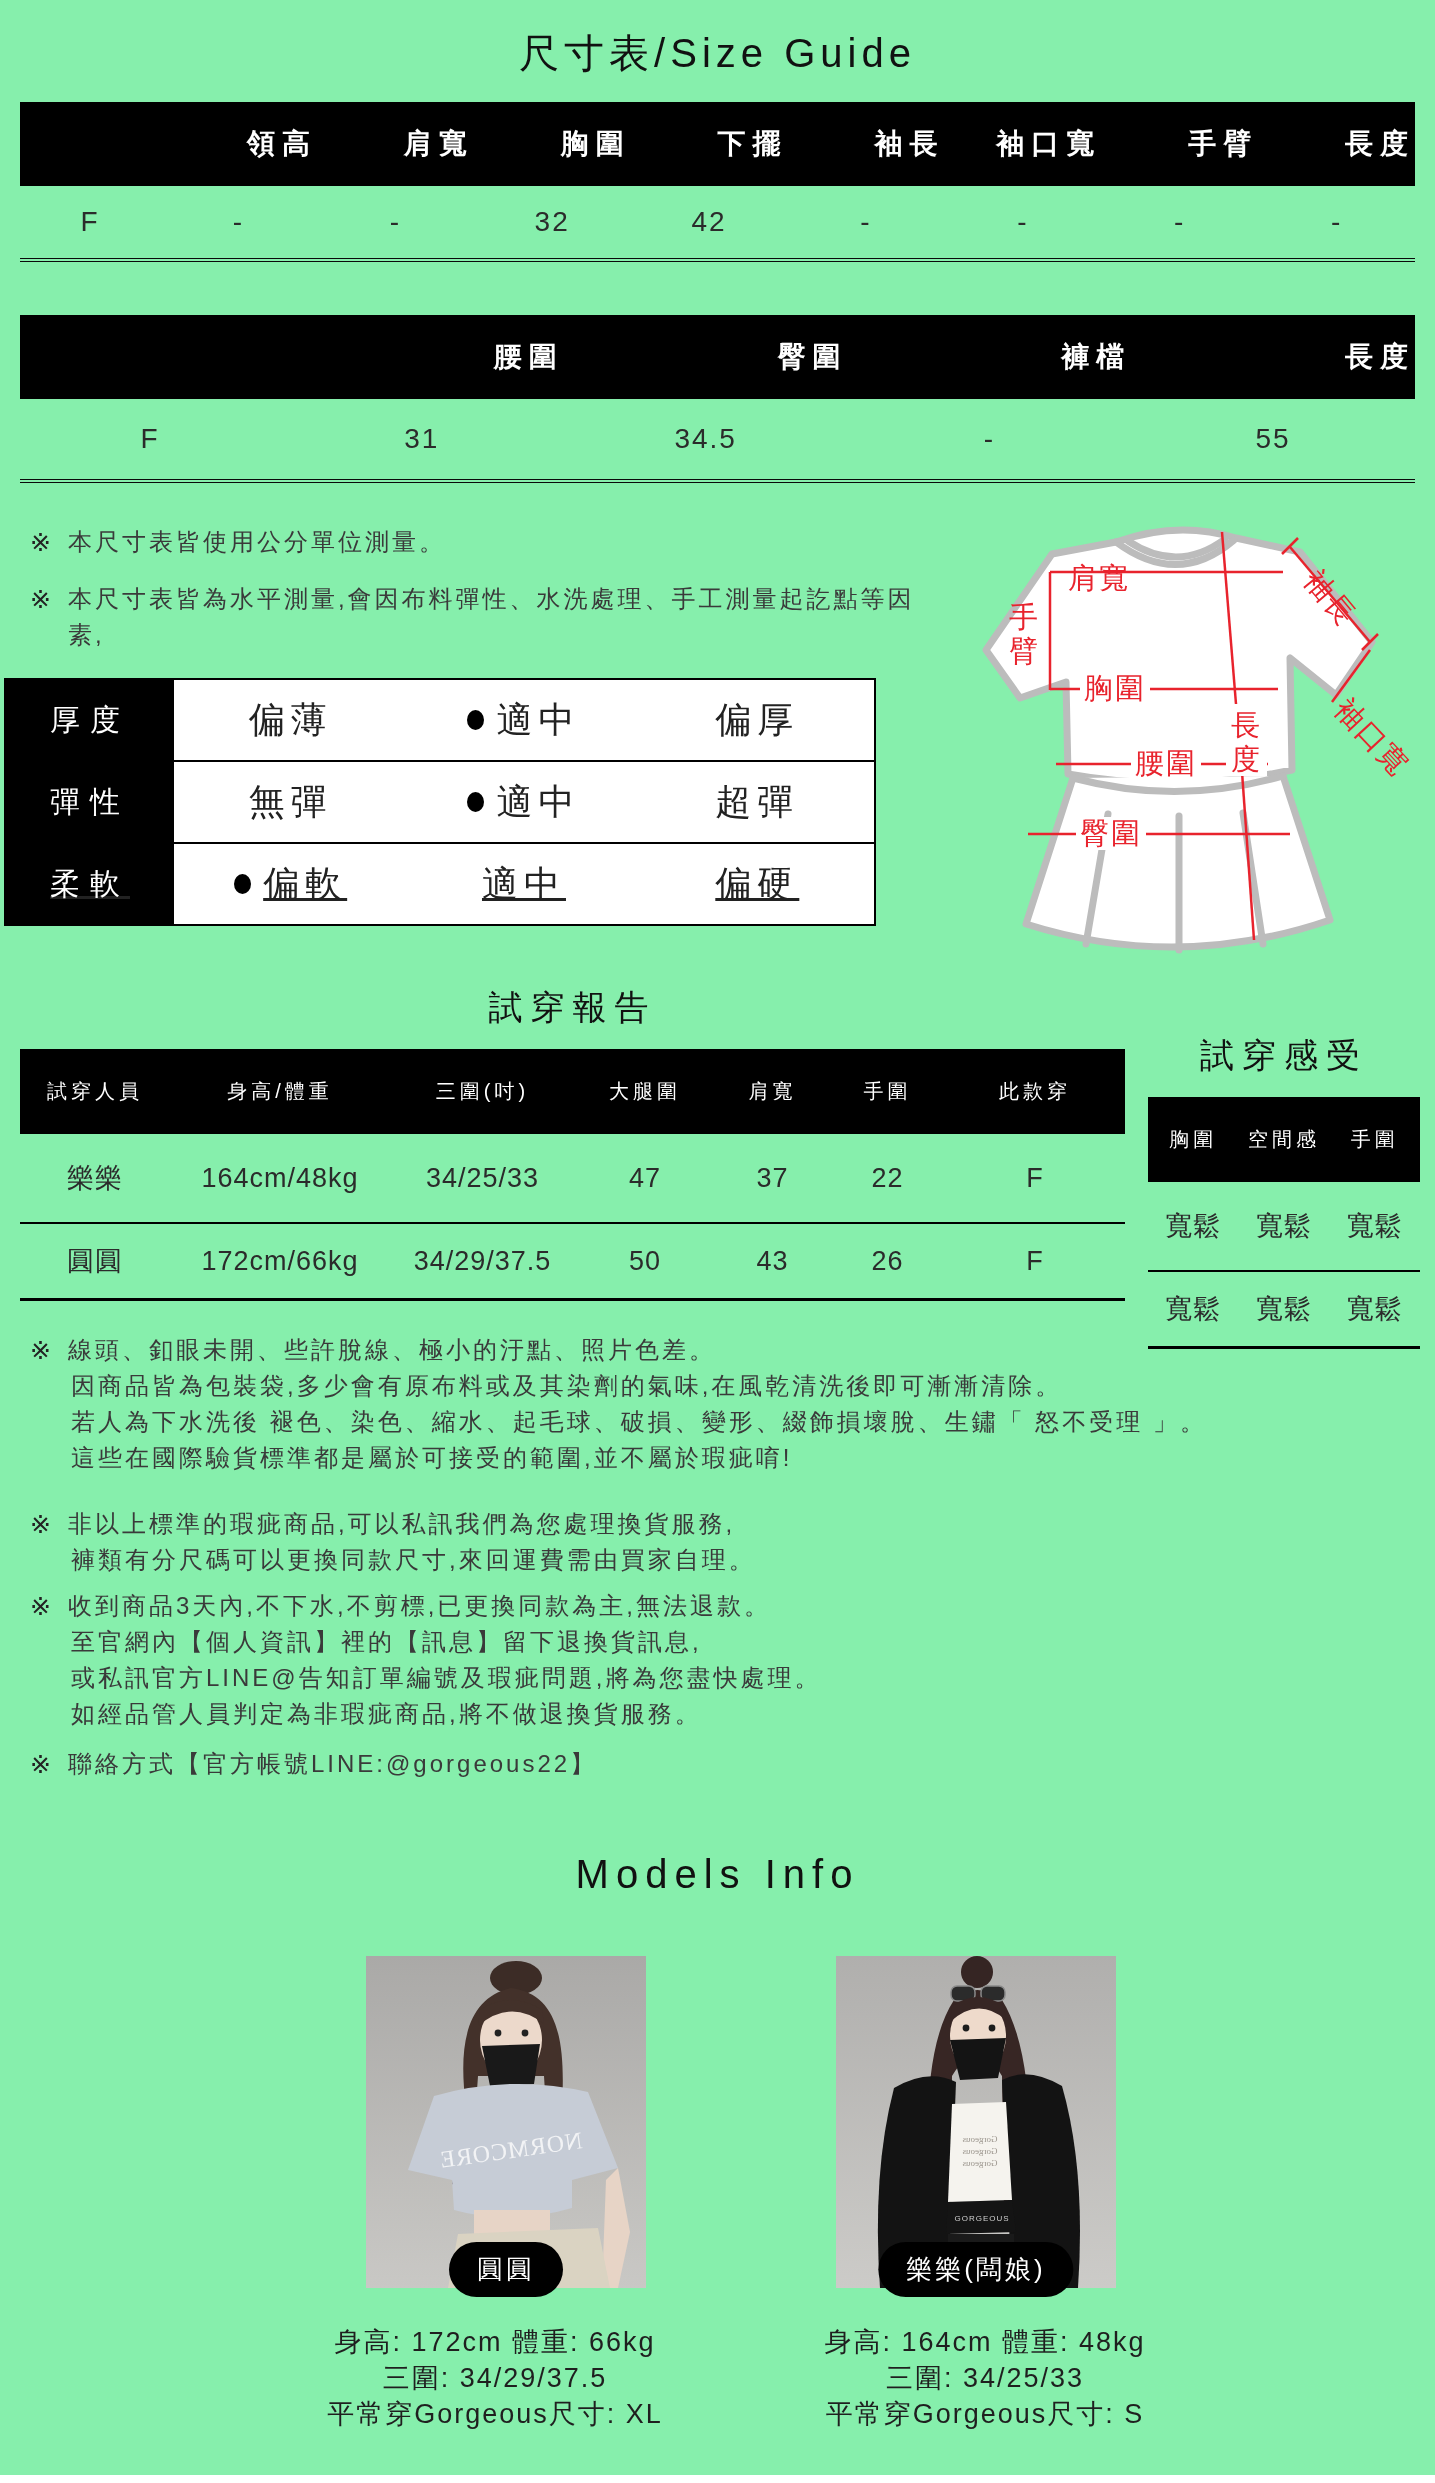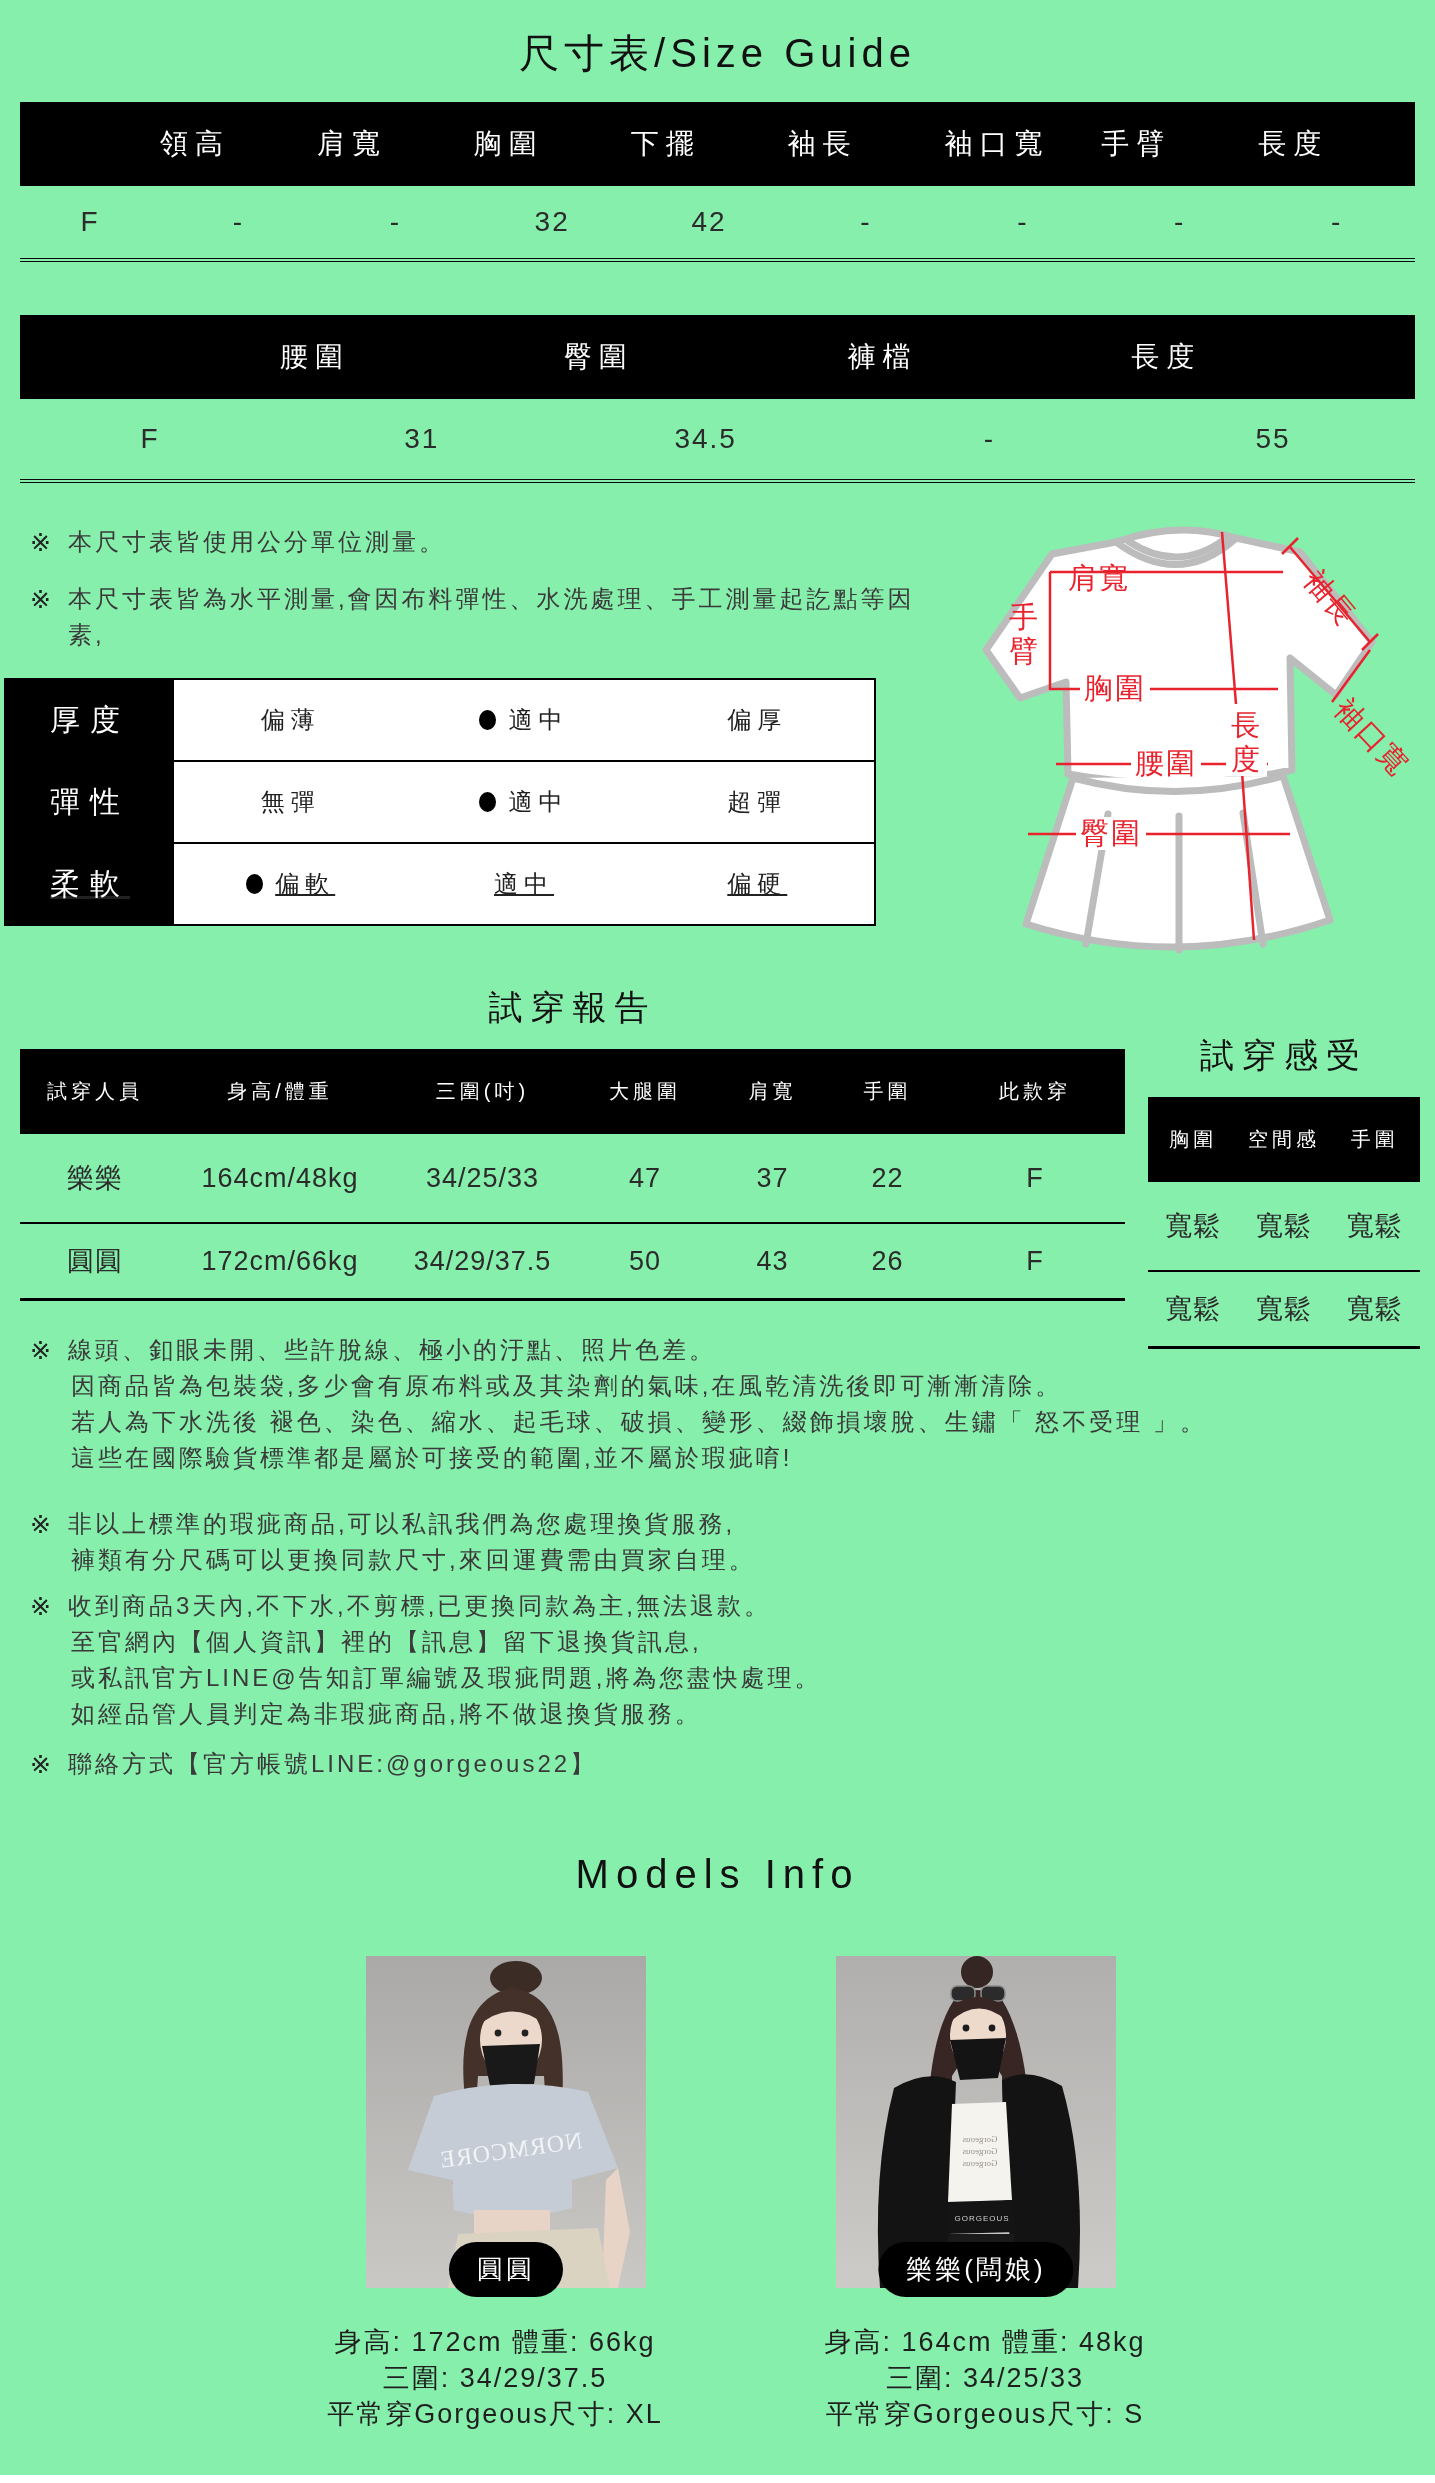--- a/index.html
+++ b/index.html
@@ -5,39 +5,39 @@
   html,body{margin:0;padding:0;background:#fff;}
   body{font-family:"Liberation Sans","DejaVu Sans",sans-serif;color:#222;}
   .page{position:relative;width:1435px;height:2475px;background:#86efac;overflow:hidden;}
   .abs{position:absolute;}
 
   
   .big-title{left:0;width:100%;text-align:center;font-size:40px;letter-spacing:5px;color:#111;font-weight:500;}
 
   
   .gtable{left:20px;width:1395px;}
-  .ghead{display:grid;background:#000;color:#fff;align-items:center;height:84px;font-size:28px;letter-spacing:7px;text-align:left;font-weight:400;}
+  .ghead{display:grid;background:#000;color:#fff;align-items:center;height:84px;font-size:28px;letter-spacing:7px;text-align:right;font-weight:700;}
   .grow{display:grid;align-items:center;height:72px;font-size:28px;letter-spacing:2px;text-align:center;color:#2b2b2b;border-bottom:4px double #0a0a0a;}
   .c1{grid-template-columns:140px repeat(8,1fr);}
   .c2{grid-template-columns:260px repeat(4,1fr);}
   #size-table-bottom .grow{height:80px;}
 
   
   .notes{font-size:24px;letter-spacing:3px;color:#3a3a3a;line-height:36px;}
   .nline{display:flex;align-items:flex-start;}
   .mark{font-size:25px;margin-right:14px;flex:0 0 auto;color:#222;}
   .indent{padding-left:41px;}
   .nblock{margin:0;}
 
   
   .attr{left:4px;top:678px;width:872px;border:2px solid #000;box-sizing:border-box;background:#fff;}
   .arow{display:flex;height:80px;border-bottom:2px solid #000;}
   .arow:last-child{border-bottom:none;text-decoration:underline;}
   .alabel{width:168px;background:#000;color:#fff;font-size:30px;letter-spacing:10px;display:flex;align-items:center;justify-content:center;flex:0 0 auto;}
-  .aopts{flex:1;display:grid;grid-template-columns:1fr 1fr 1fr;align-items:center;font-size:24px;letter-spacing:6px;color:#222;}
+  .aopts{flex:1;display:grid;grid-template-columns:1fr 1fr 1fr;align-items:center;font-size:36px;letter-spacing:6px;color:#222;}
   .aopt{display:flex;align-items:center;justify-content:center;gap:12px;}
   .dot{width:17px;height:20px;background:#000;border-radius:50%;flex:0 0 auto;}
 
   
   .diagram{left:938px;top:492px;width:494px;height:480px;}
   .dlabel{position:absolute;color:#e8232d;font-size:29px;letter-spacing:2px;line-height:33px;white-space:nowrap;}
   .vstack{width:33px;word-break:break-all;white-space:normal;text-align:center;line-height:34px;}
   .wbg{background:#fff;padding:0 4px;}
   .rotA{transform:rotate(50deg);transform-origin:left center;}
   .rotB{transform:rotate(47deg);transform-origin:left center;}

